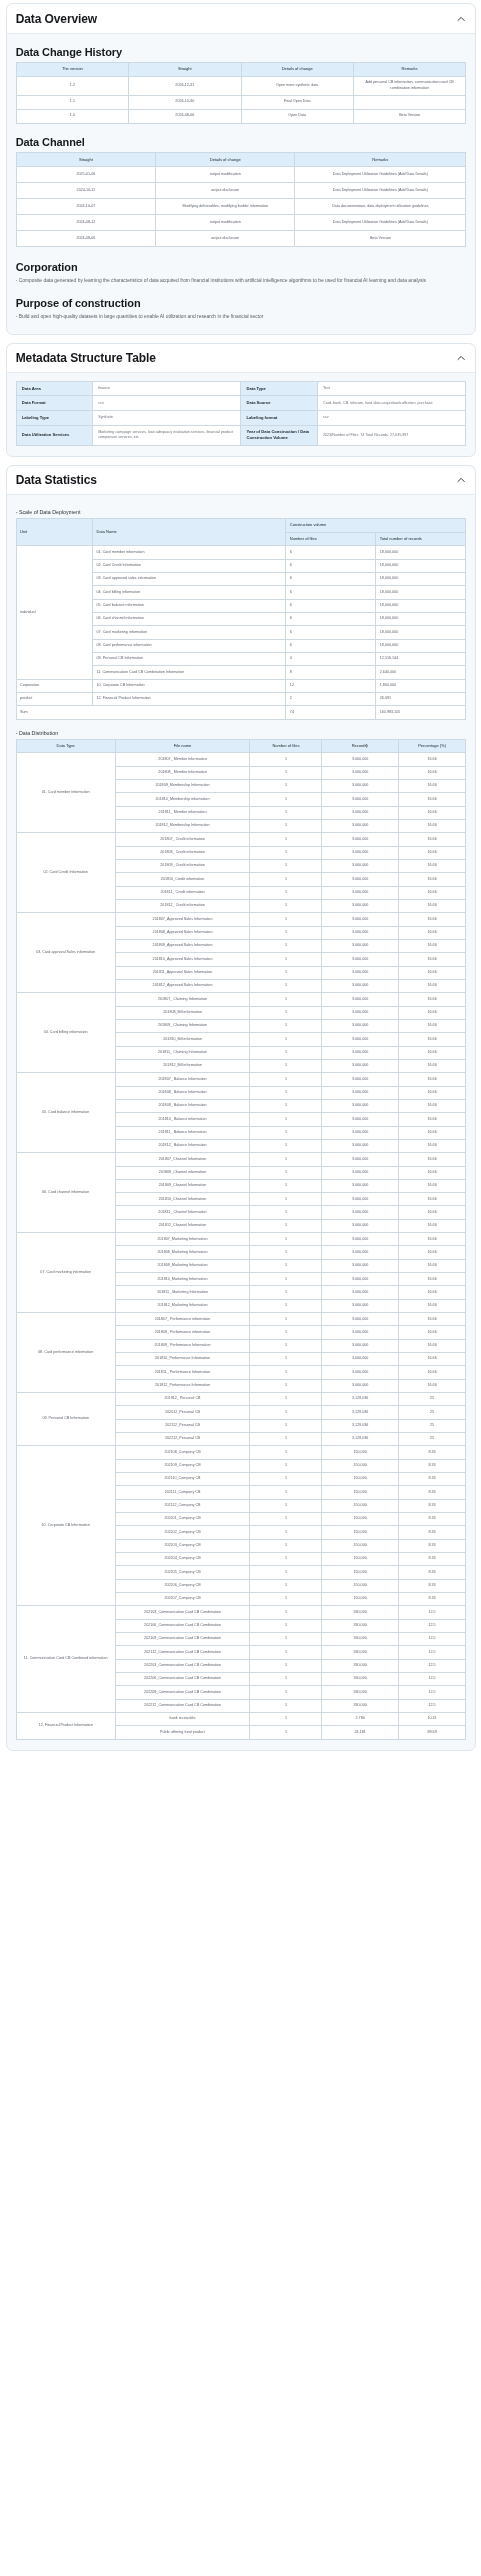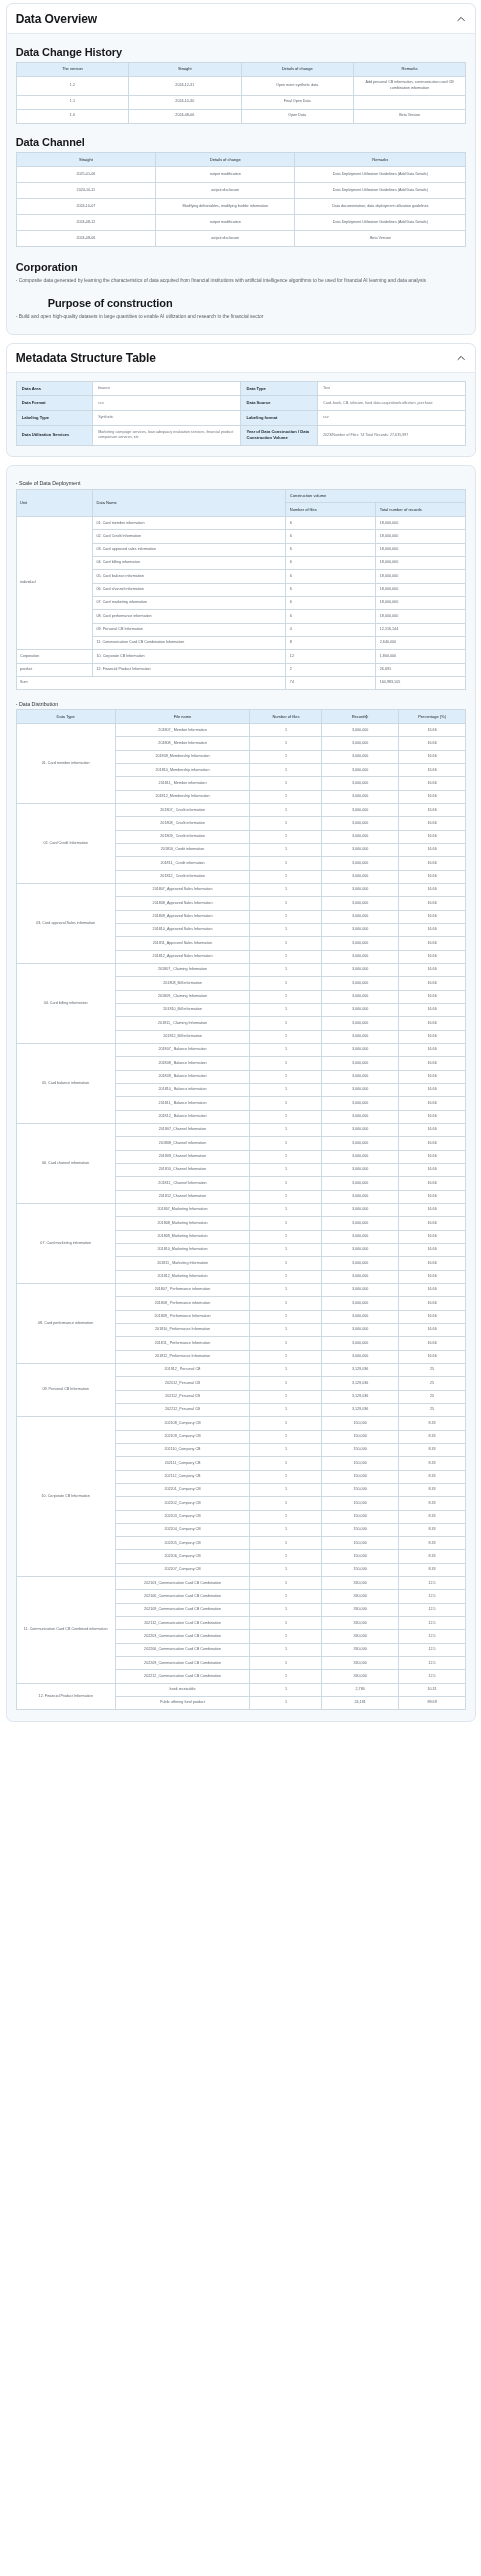--- a/index.html
+++ b/index.html
@@ -193,21 +193,21 @@
           <td>2024-08-06</td>
           <td>output disclosure</td>
           <td>Beta Version</td>
         </tr>
       </tbody>
     </table>
 
     <div class="sec-title" style="margin-top:13.6px;">Corporation</div>
     <p class="para">- Composite data generated by learning the characteristics of data acquired from financial institutions with artificial intelligence algorithms to be used for financial AI learning and data analysis</p>
 
-    <div class="sec-title" style="margin-top:12.4px;margin-left:32px;">Purpose of construction</div>
+    <div class="sec-title" style="margin-top:12.4px;">Purpose of construction</div>
     <p class="para">- Build and open high-quality datasets in large quantities to enable AI utilization and research in the financial sector</p>
   </div>
 </div>
 
 <div class="card">
   <div class="card-header">
     <div class="card-title">Metadata Structure Table</div>
     <svg class="chevron" viewBox="0 0 24 24">
       <path d="M4 16 L12 8 L20 16" fill="none" stroke="#15181c" stroke-width="2"></path>
     </svg>
@@ -244,20 +244,26 @@
           <td class="val">Marketing campaign services, loan adequacy evaluation services, financial product comparison services, etc</td>
           <td class="lbl">Year of Data Construction / Data Construction Volume</td>
           <td class="val">2023/Number of Files: 74 Total Records: 27,635,997</td>
         </tr>
       </tbody>
     </table>
   </div>
 </div>
 
 <div class="card">
+  <div class="card-header">
+    <div class="card-title">Data Statistics</div>
+    <svg class="chevron" viewBox="0 0 24 24">
+      <path d="M4 16 L12 8 L20 16" fill="none" stroke="#15181c" stroke-width="2"></path>
+    </svg>
+  </div>
   <div class="card-body">
 
     <div class="sub-label">- Scale of Data Deployment</div>
     <table class="tbl stat" id="deployment-table">
       <colgroup>
           <col style="width:17%">
           <col style="width:43%">
           <col style="width:20%">
           <col style="width:20%">
         </colgroup>

